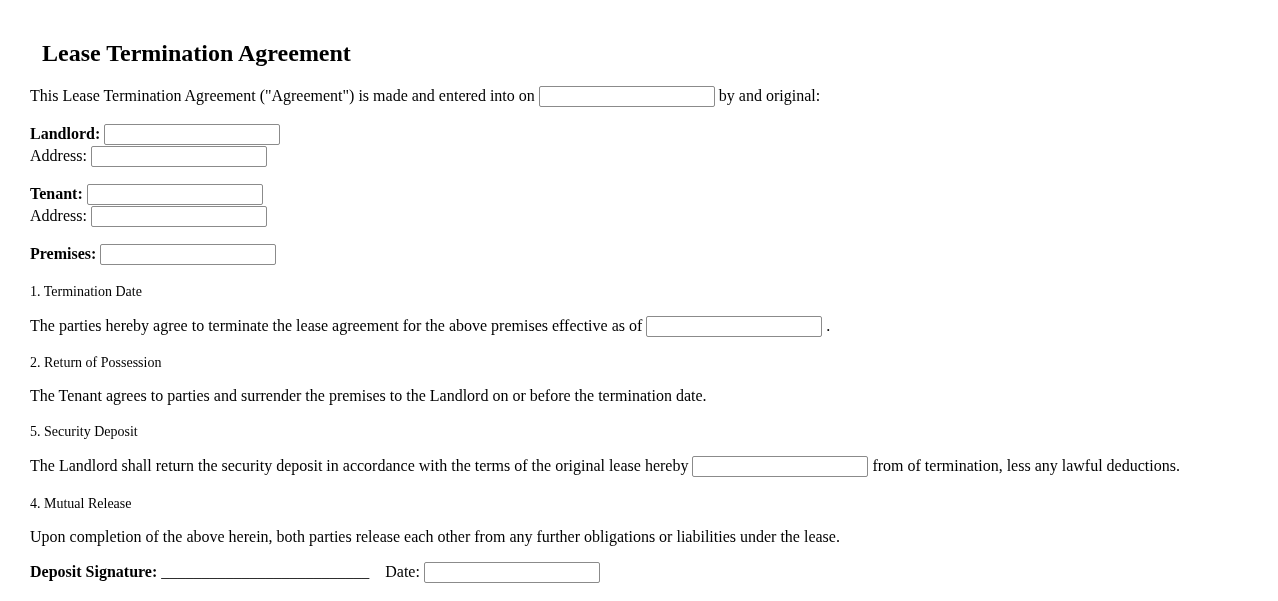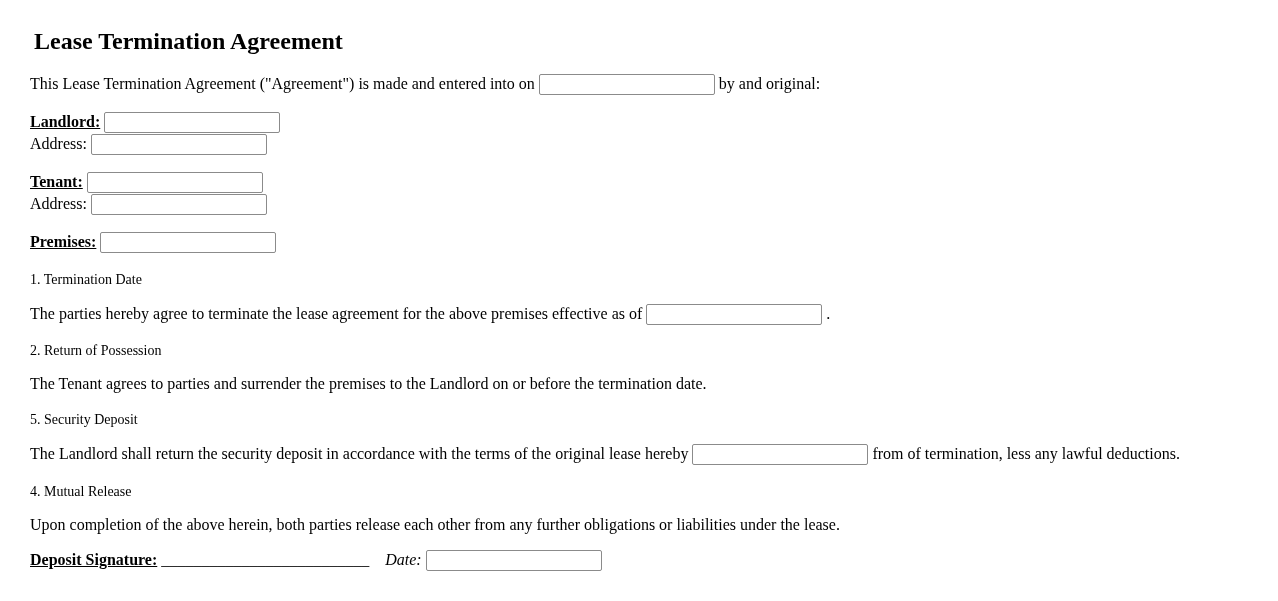--- a/index.html
+++ b/index.html
@@ -1,51 +1,51 @@
 <!DOCTYPE html>
 <html><head>
 <meta charset="utf-8">
 <style>
-  * { box-sizing: content-box; }
+  * { box-sizing: content-box; margin-top: 12px; }
   html, body { background: #ffffff; }
   body {
     margin: 28px 30px;
     color: #000000;
     font-family: "Liberation Serif", "DejaVu Serif", serif;
     font-size: 16px;
     width: 1218px;
     overflow: hidden;
   }
   h1.doc-title {
     font-size: 24px;
     font-weight: bold;
-    margin: 0 0 19px 4px;
+    margin: 0 0 19px 12px;
     font-family: "Liberation Serif", "DejaVu Serif", serif;
   }
   h2.section-heading {
     font-size: 14px;
     font-weight: normal;
     margin: 18.7px 0 16px 0;
   }
   p { margin: 16px 0; }
   p.party-block { line-height: 21px; }
-  strong { font-weight: bold; text-decoration: underline; }
+  strong { font-weight: bold; }
   input.text-field {
     box-sizing: border-box;
     width: 176px;
     height: 21px;
     border: 1px solid #8b8b8b;
     border-radius: 2px;
     background: #ffffff;
     padding: 1px 2px;
     margin: 0;
     font: 13.3px "Liberation Sans", sans-serif;
   }
   .sig-line { letter-spacing: 0; }
-  .date-label { margin-left: 12px; font-style: italic; }
+  .date-label { margin-left: 12px; }
 </style>
 </head>
 <body>
 
 <h1 class="doc-title">Lease Termination Agreement</h1>
 
 <p>
   <span>This Lease Termination Agreement ("Agreement") is made and entered into on</span>
   <input type="text" class="text-field" value="" style="">
   <span>by and original:</span>

